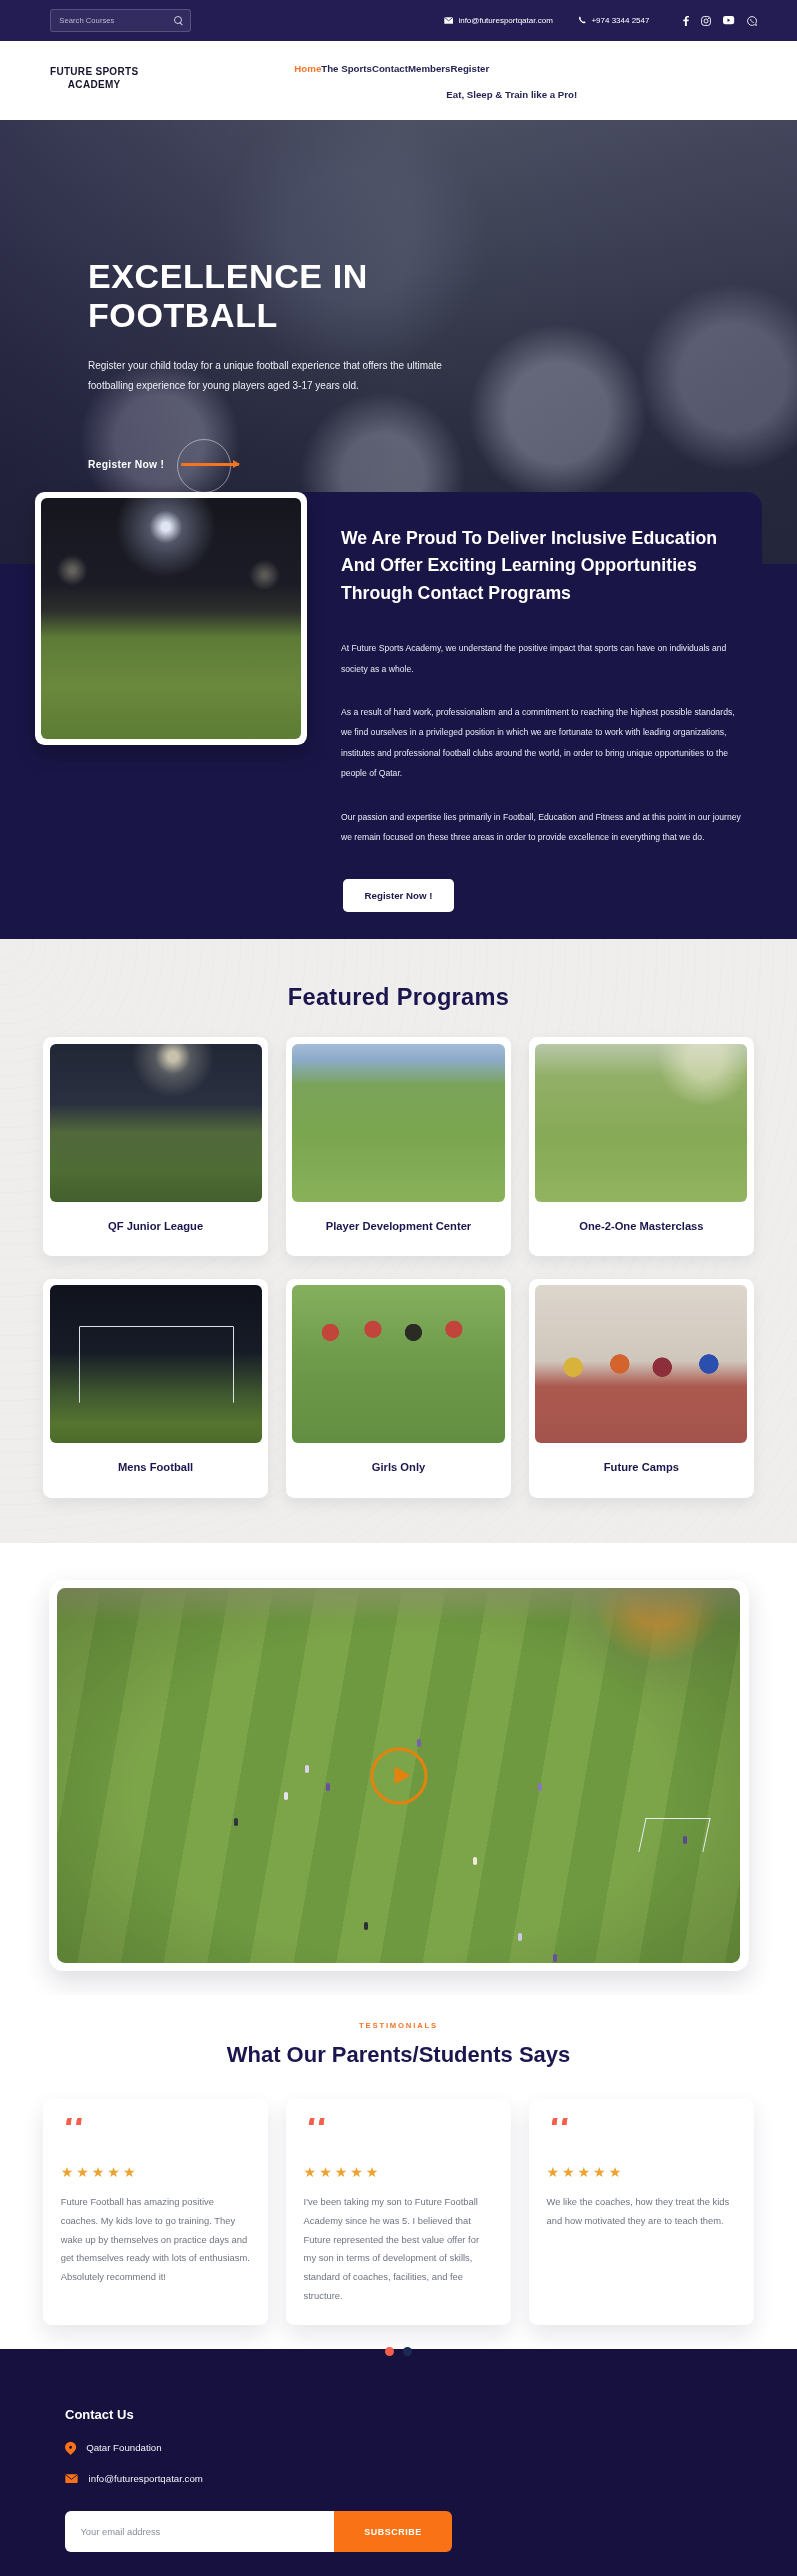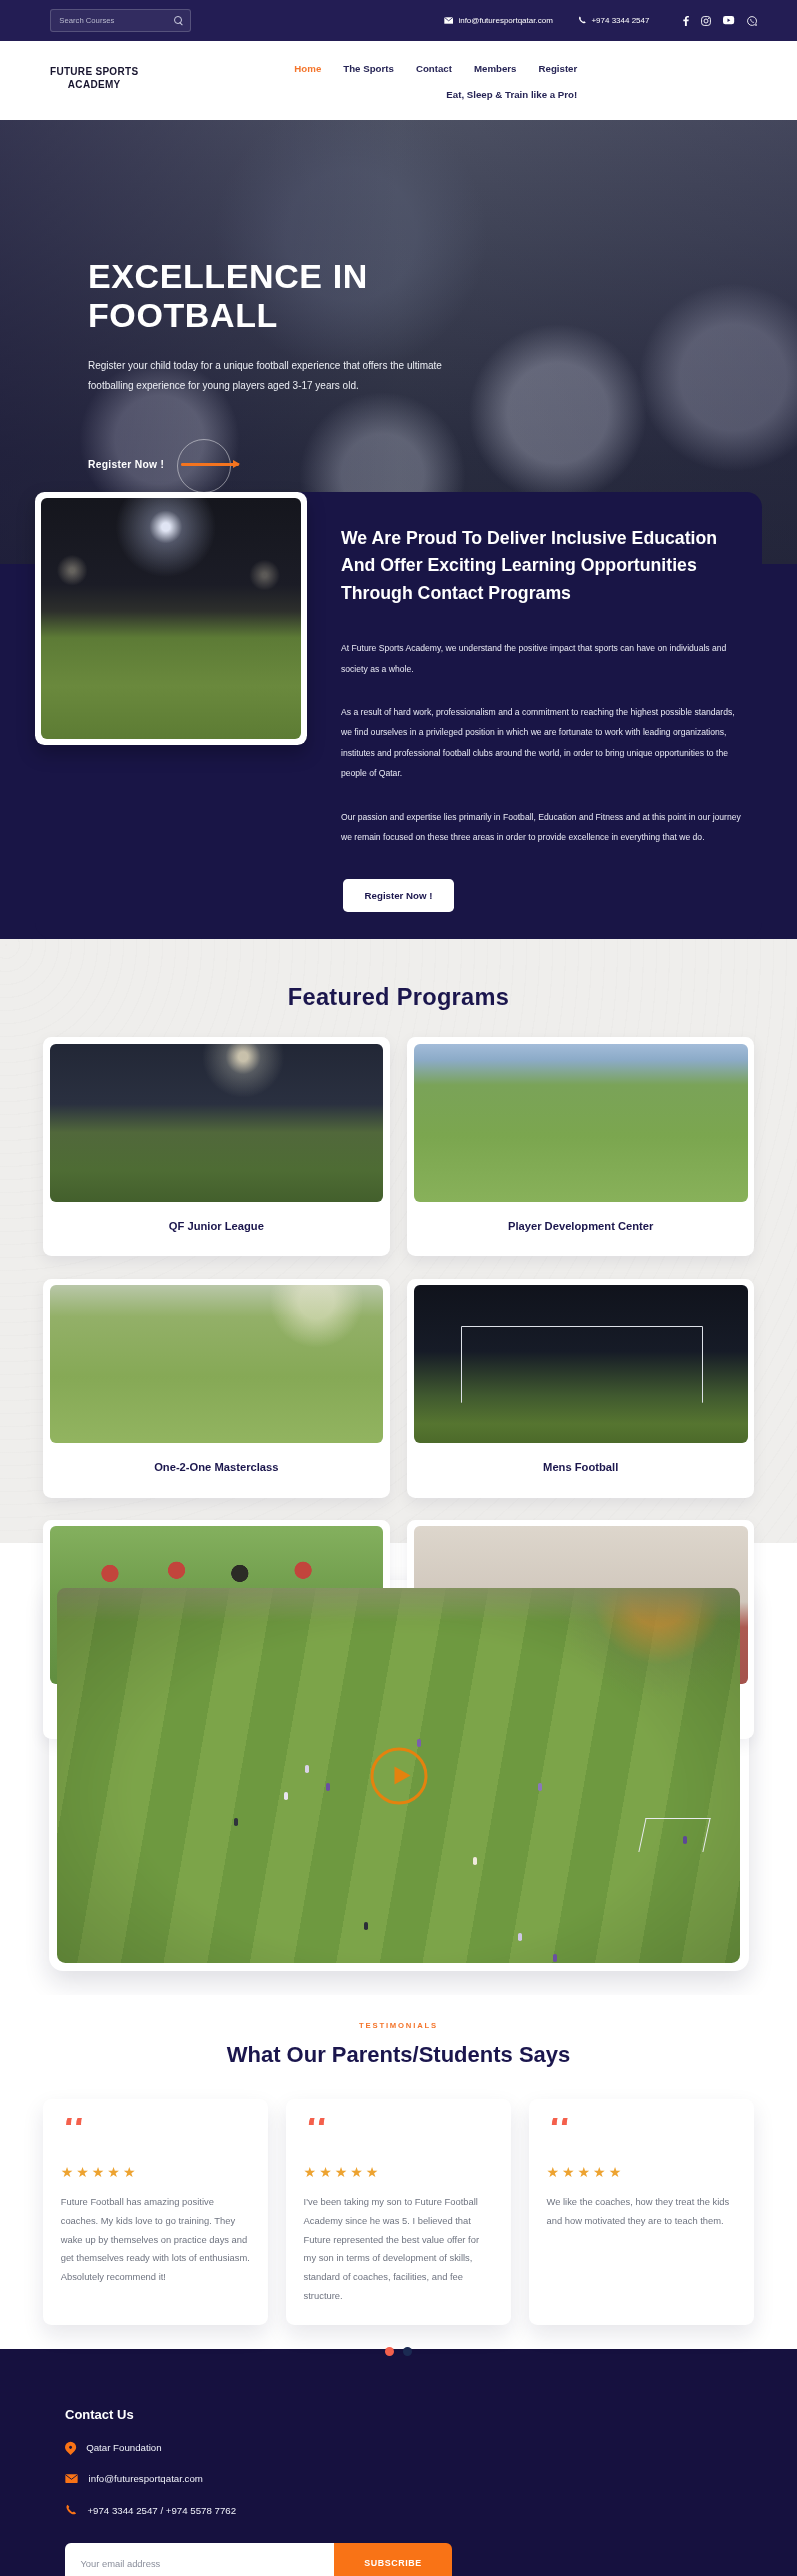--- a/index.html
+++ b/index.html
@@ -38,21 +38,21 @@
   .topbar-item { display: flex; align-items: center; gap: 5.3px; color: #ffffff; font-size: 8px; }
   .topbar-item svg { display: block; }
   .social-row { display: flex; align-items: center; gap: 12.4px; margin-left: 8.3px; }
   .social-row a { display: flex; align-items: center; justify-content: center; text-decoration: none; }
 
   
   .navbar { height: 79px; background: #ffffff; display: flex; padding: 0 50px; }
   .logo { padding-top: 23.6px; text-align: center; line-height: 1.35; }
   .logo div { font-size: 10px; font-weight: bold; letter-spacing: 0.3px; color: #17142e; }
   .nav-center { margin-left: 156px; padding-top: 22px; }
-  .menu { display: flex; gap: 22px; list-style: none; }
+  .menu { display: flex; list-style: none; }
   .menu a { text-decoration: none; font-size: 9.7px; font-weight: bold; color: #262455; }
   .menu a.active { color: #f4752c; }
   .tagline { margin-top: 15.4px; padding-left: 152px; font-size: 9.7px; font-weight: bold; color: #262455; white-space: nowrap; }
 
   
   .hero {
     height: 444px; position: relative; overflow: hidden;
     background:
       radial-gradient(circle at 20% 72%, rgba(208,213,223,0.50) 0 44px, transparent 80px),
       radial-gradient(circle at 48% 80%, rgba(200,206,218,0.42) 0 41px, transparent 83px),
@@ -110,21 +110,21 @@
   
   .programs {
     height: 604px; padding-top: 45px;
     background:
       repeating-radial-gradient(circle at 5.9px 5.9px, rgba(0,0,0,0.012) 0 1.2px, transparent 1.2px 13px),
       #efeeec;
   }
   .programs h2 { text-align: center; font-size: 23.6px; font-weight: bold; color: #1b164d; letter-spacing: 0.3px; }
   .cards-grid {
     width: 711px; margin: 26px auto 0;
-    display: grid; grid-template-columns: repeat(2, 1fr); gap: 22.4px 17.7px;
+    display: grid; grid-template-columns: repeat(3, 1fr); gap: 22.4px 17.7px;
   }
   .program-card {
     background: #ffffff; border-radius: 8.3px; padding: 6.5px;
     box-shadow: 0 5.9px 15.4px rgba(20,20,60,0.07);
     cursor: pointer;
   }
   .card-img { height: 158px; border-radius: 5.9px; position: relative; overflow: hidden; }
   .card-title { height: 48px; display: flex; align-items: center; justify-content: center; font-size: 11.2px; font-weight: bold; color: #1b164d; }
 
   .img-junior {
@@ -408,26 +408,20 @@
       <span class="icon-pin"></span>
       <span>Qatar Foundation</span>
     </div>
     <div class="footer-item">
       <svg width="13" height="9.4" viewBox="0 0 22 16">
         <rect x="0.5" y="0.5" width="21" height="15" rx="2" fill="#f97316"></rect>
         <path d="M1 1.5 L11 9 L21 1.5" fill="none" stroke="#16113f" stroke-width="1.6"></path>
       </svg>
       <span>info@futuresportqatar.com</span>
     </div>
-    <div class="footer-item">
-      <svg width="11.8" height="11.8" viewBox="0 0 16 16">
-        <path d="M3.5 1 C2 2 1.4 4 2.6 6.8 C3.8 9.6 6.4 12.2 9.2 13.4 C12 14.6 14 14 15 12.5 L12.2 10.2 L10.4 11.2 C8.8 10.6 5.4 7.2 4.8 5.6 L5.8 3.8 Z" fill="#f97316"></path>
-      </svg>
-      <span>+974 3344 2547 / +974 5578 7762</span>
-    </div>
     <div class="newsletter">
       <input type="email" placeholder="Your email address" style="">
       <button>SUBSCRIBE</button>
     </div>
   </div>
   <div class="footer-bottom">© Copyright 2023. All Rights Reserved</div>
 </div>
 
 
 </body></html>

